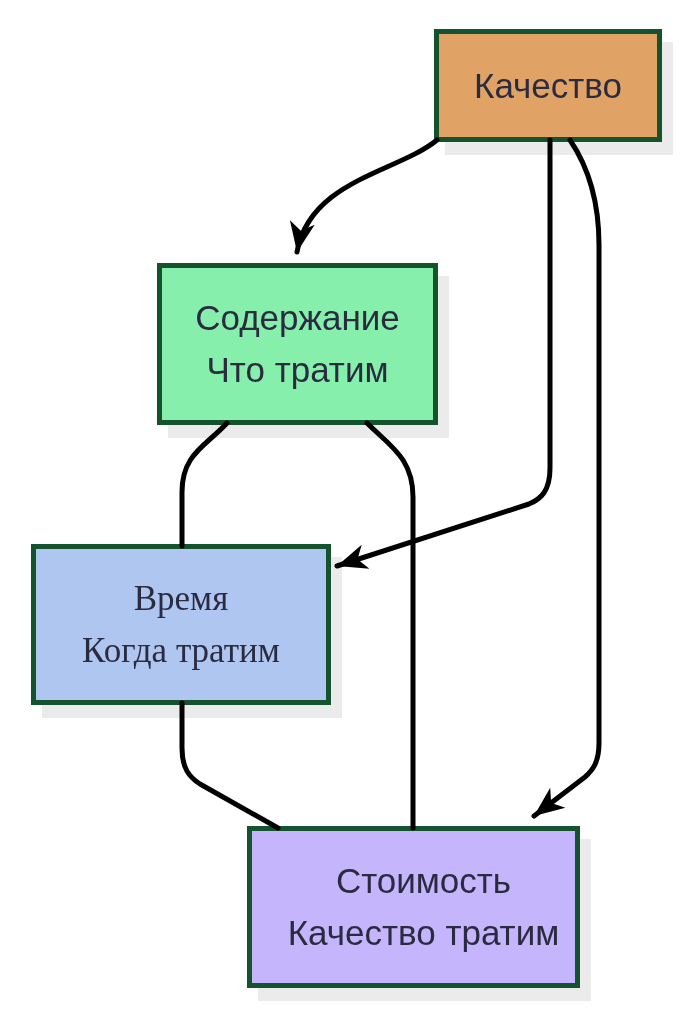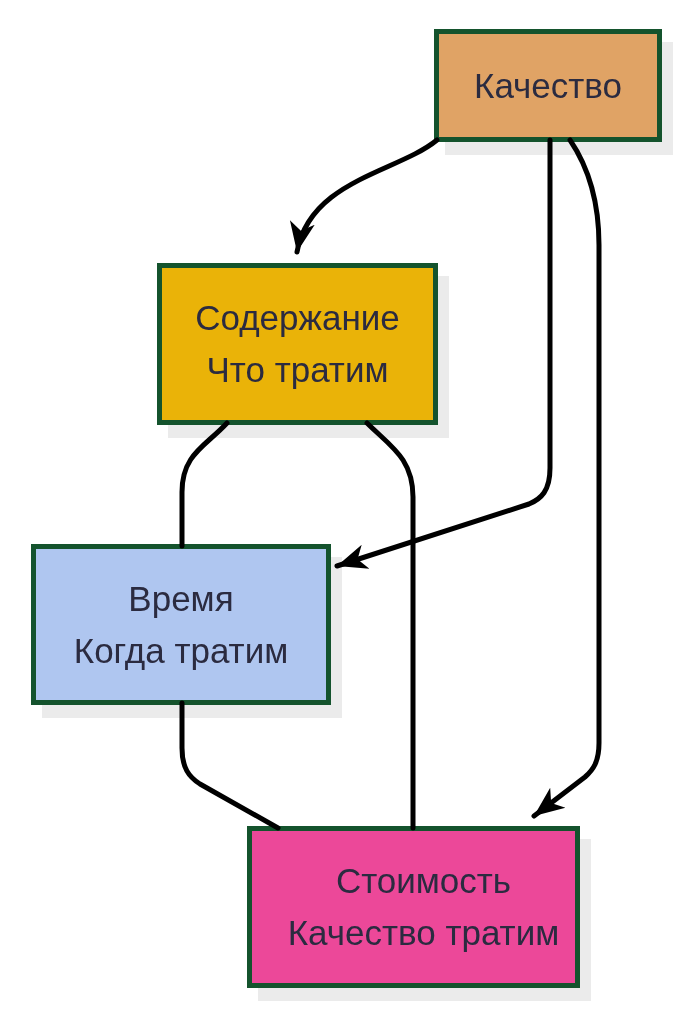--- a/index.html
+++ b/index.html
@@ -54,31 +54,31 @@
 </style>
 </head>
 <body>
 
 <div class="canvas">
 
   <div class="node node-quality" style="background-color: rgb(224, 163, 101);">
     <div class="label">Качество</div>
   </div>
 
-  <div class="node node-scope" style="background-color: #eab308;">
+  <div class="node node-scope" style="background-color: #86efac;">
     <div class="label">Содержание</div>
     <div class="label">Что тратим</div>
   </div>
 
-  <div class="node node-time" style="background-color: rgb(175, 198, 240);">
+  <div class="node node-time" style="background-color: rgb(175, 198, 240); font-family: Liberation Serif, serif;">
     <div class="label">Время</div>
     <div class="label">Когда тратим</div>
   </div>
 
-  <div class="node node-cost" style="background-color: #ec4899; padding-left: 20px;">
+  <div class="node node-cost" style="background-color: #c4b5fd; padding-left: 20px;">
     <div class="label">Стоимость</div>
     <div class="label">Качество тратим</div>
   </div>
 
   <svg class="edges" width="694" height="1024" viewBox="0 0 694 1024" xmlns="http://www.w3.org/2000/svg">
     <defs>
       <marker id="arrowhead" viewBox="0 0 10 10" refX="10" refY="5" markerWidth="6" markerHeight="6" orient="auto-start-reverse" markerUnits="strokeWidth">
         <path d="M 0 0.8 L 10 5 L 0 9.2 L 2.8 5 Z" fill="#000000"></path>
       </marker>
     </defs>

